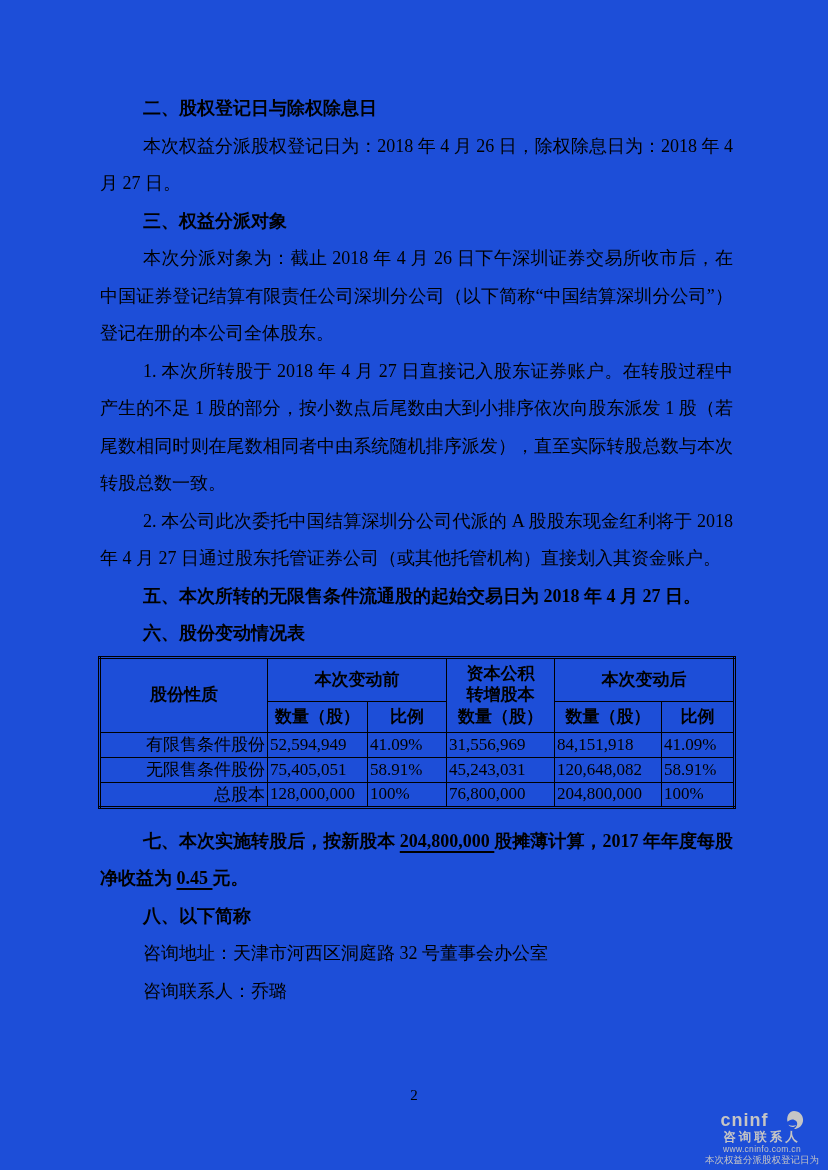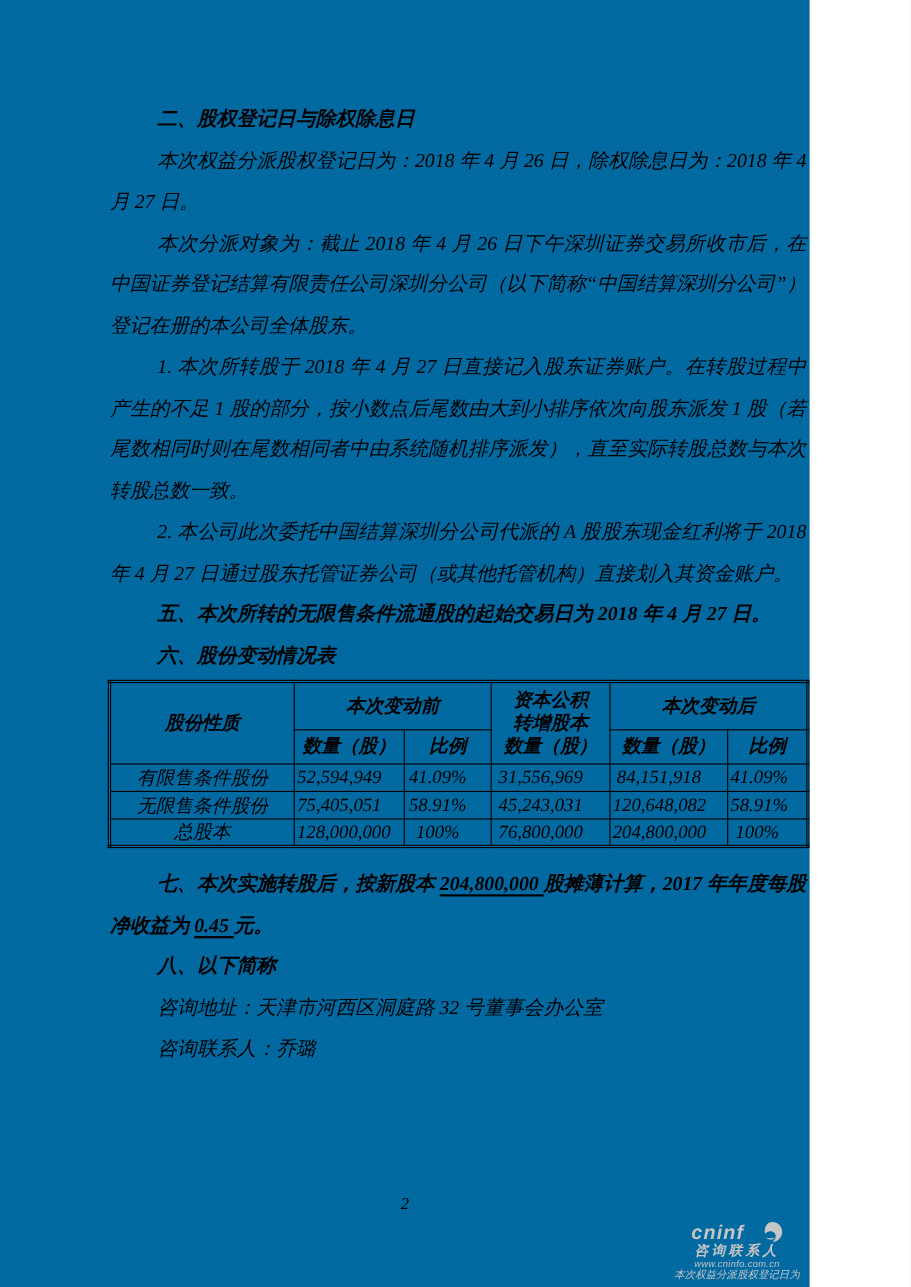--- a/index.html
+++ b/index.html
@@ -1,24 +1,23 @@
 <!DOCTYPE html>
 <html><head>
 <meta charset="utf-8">
 <style>
   html, body { margin: 0; padding: 0; background: #ffffff; }
   .page {
     position: relative;
-    width: 736px;
+    width: 828px;
     height: 1170px;
-    background: #0369a1;
+    background: #1d4ed8;
     color: #000000;
     font-family: "Liberation Serif", "DejaVu Serif", serif;
     overflow: hidden;
-    font-style: italic;
   }
   .content {
     position: absolute;
     left: 100px;
     top: 90px;
     width: 633px;
   }
   .heading, .para {
     font-size: 18px;
     line-height: 37.5px;
@@ -48,22 +47,22 @@
   }
   .share-table thead th {
     font-weight: bold;
     text-align: center;
     line-height: 1.25;
   }
   .share-table .hr1 { height: 44px; }
   .share-table .hr2 { height: 31px; }
   .share-table tbody tr { height: 25px; }
   .th-transfer { white-space: pre-line; }
-  .share-table td.cat { text-align: center; }
-  .share-table td.num { text-align: center; padding-right: 20px; }
+  .share-table td.cat { text-align: right; }
+  .share-table td.num { text-align: left; padding-right: 20px; }
   .page-number {
     position: absolute;
     left: 0;
     right: 0;
     top: 1087px;
     text-align: center;
     font-size: 15px;
   }
   .watermark {
     position: absolute;
@@ -92,20 +91,21 @@
 </style>
 </head>
 <body>
 
 <div class="page">
   <div class="content">
 
     <p class="heading">二、股权登记日与除权除息日</p>
     <p class="para">本次权益分派股权登记日为：2018 年 4 月 26 日，除权除息日为：2018 年 4 月 27 日。</p>
 
+    <p class="heading">三、权益分派对象</p>
     <p class="para">本次分派对象为：截止 2018 年 4 月 26 日下午深圳证券交易所收市后，在中国证券登记结算有限责任公司深圳分公司（以下简称“中国结算深圳分公司”）登记在册的本公司全体股东。</p>
 
     <p class="para">1. 本次所转股于 2018 年 4 月 27 日直接记入股东证券账户。在转股过程中产生的不足 1 股的部分，按小数点后尾数由大到小排序依次向股东派发 1 股（若尾数相同时则在尾数相同者中由系统随机排序派发），直至实际转股总数与本次转股总数一致。</p>
     <p class="para">2. 本公司此次委托中国结算深圳分公司代派的 A 股股东现金红利将于 2018 年 4 月 27 日通过股东托管证券公司（或其他托管机构）直接划入其资金账户。</p>
 
     <p class="heading">五、本次所转的无限售条件流通股的起始交易日为 2018 年 4 月 27 日。</p>
 
     <p class="heading">六、股份变动情况表</p>
 
     <table class="share-table">

